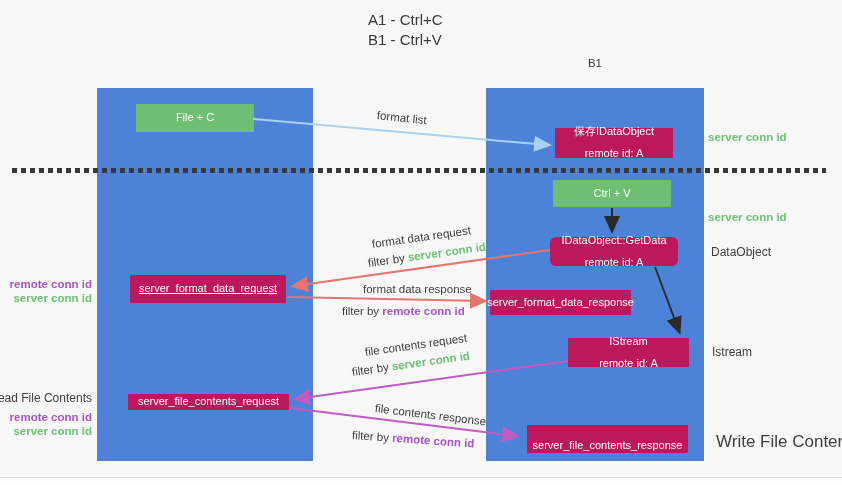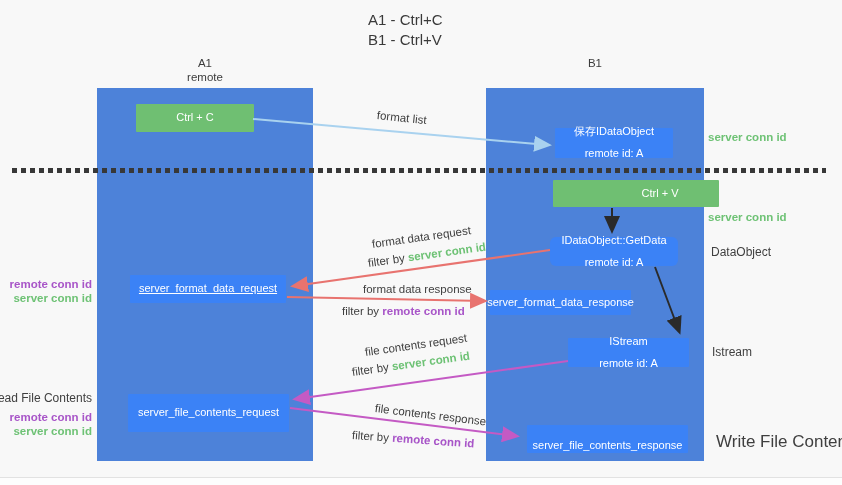--- a/index.html
+++ b/index.html
@@ -10,21 +10,21 @@
   .lane.left{left:97px;width:216px;}
   .lane.right{left:486px;width:218px;}
   .lane-header{position:absolute;top:56px;font-size:11.5px;line-height:1.25;text-align:center;color:#3c3c3c;}
   .lane-header.left{left:97px;width:216px;}
   .lane-header.right{left:486px;width:218px;}
   .dotted{position:absolute;left:12px;top:168px;width:814px;height:5px;
           background:repeating-linear-gradient(90deg,#383838 0 5px,rgba(0,0,0,0) 5px 9px);}
   .node{position:absolute;display:flex;flex-direction:column;align-items:center;justify-content:center;
         color:#ffffff;font-size:11px;line-height:1.25;text-align:center;border-radius:1px;}
   .node.green{background:#6fbf72;}
-  .node.orange{background:#3b82f6;gap:8px;}
+  .node.orange{background:#be185d;gap:8px;}
   .edge-label{position:absolute;font-size:11.5px;color:#3f3f3f;white-space:nowrap;transform-origin:left center;}
   .green-t{color:#6ec275;font-weight:bold;}
   .purple-t{color:#a855c8;font-weight:bold;}
   .side-label{position:absolute;font-size:11.5px;color:#3f3f3f;white-space:nowrap;}
   .side-label.bold-green{color:#6ec275;font-weight:bold;}
   .side-label.bold-purple{color:#a855c8;font-weight:bold;}
   .side-label.right-align{text-align:right;}
   svg.arrows{position:absolute;left:0;top:0;pointer-events:none;}
   .bottom-divider{position:absolute;left:0;top:477px;width:842px;height:1px;background:#e2e2e2;}
   .bottom-strip{position:absolute;left:0;top:478px;width:842px;height:7px;background:#fdfdfd;}
@@ -32,43 +32,39 @@
 </head>
 <body>
 
 <div class="stage">
 
   <div class="title">
     <div>A1 - Ctrl+C</div>
     <div>B1 - Ctrl+V</div>
   </div>
 
-  <div class="lane-header left">
-    <div>A1</div>
-    <div>remote</div>
-  </div>
   <div class="lane-header right">
     <div>B1</div>
   </div>
 
   <div class="lane left"></div>
   <div class="lane right"></div>
 
   <div class="dotted"></div>
 
   <div class="node green" style="left:136px;top:104px;width:118px;height:28px;">
-    <span>Ctrl + C</span>
+    <span>File + C</span>
   </div>
 
   <div class="node orange" style="left:555px;top:128px;width:118px;height:30px;">
     <span>保存IDataObject</span>
     <span>remote id: A</span>
   </div>
 
-  <div class="node green" style="left:553px;top:180px;width:118px;height:27px;padding-left:48px;">
+  <div class="node green" style="left:553px;top:180px;width:118px;height:27px;">
     <span>Ctrl + V</span>
   </div>
 
   <div class="node orange" style="left:550px;top:237px;width:128px;height:29px;border-radius:6px;">
     <span>IDataObject::GetData</span>
     <span>remote id: A</span>
   </div>
 
   <div class="node orange" style="left:130px;top:275px;width:156px;height:28px;text-decoration:underline;">
     <span>server_format_data_request</span>
@@ -76,21 +72,21 @@
 
   <div class="node orange" style="left:490px;top:290px;width:141px;height:25px;">
     <span>server_format_data_response</span>
   </div>
 
   <div class="node orange" style="left:568px;top:338px;width:121px;height:29px;">
     <span>IStream</span>
     <span>remote id: A</span>
   </div>
 
-  <div class="node orange" style="left:128px;top:394px;width:161px;height:38px;">
+  <div class="node orange" style="left:128px;top:394px;width:161px;height:16px;">
     <span>server_file_contents_request</span>
   </div>
 
   <div class="node orange" style="left:527px;top:425px;width:161px;height:28px;justify-content:flex-end;">
     <span>server_file_contents_response</span>
   </div>
 
   <svg class="arrows" width="842" height="485" viewBox="0 0 842 485">
     <defs>
       <marker id="mblue" markerWidth="9" markerHeight="8" refX="7" refY="4" orient="auto">

